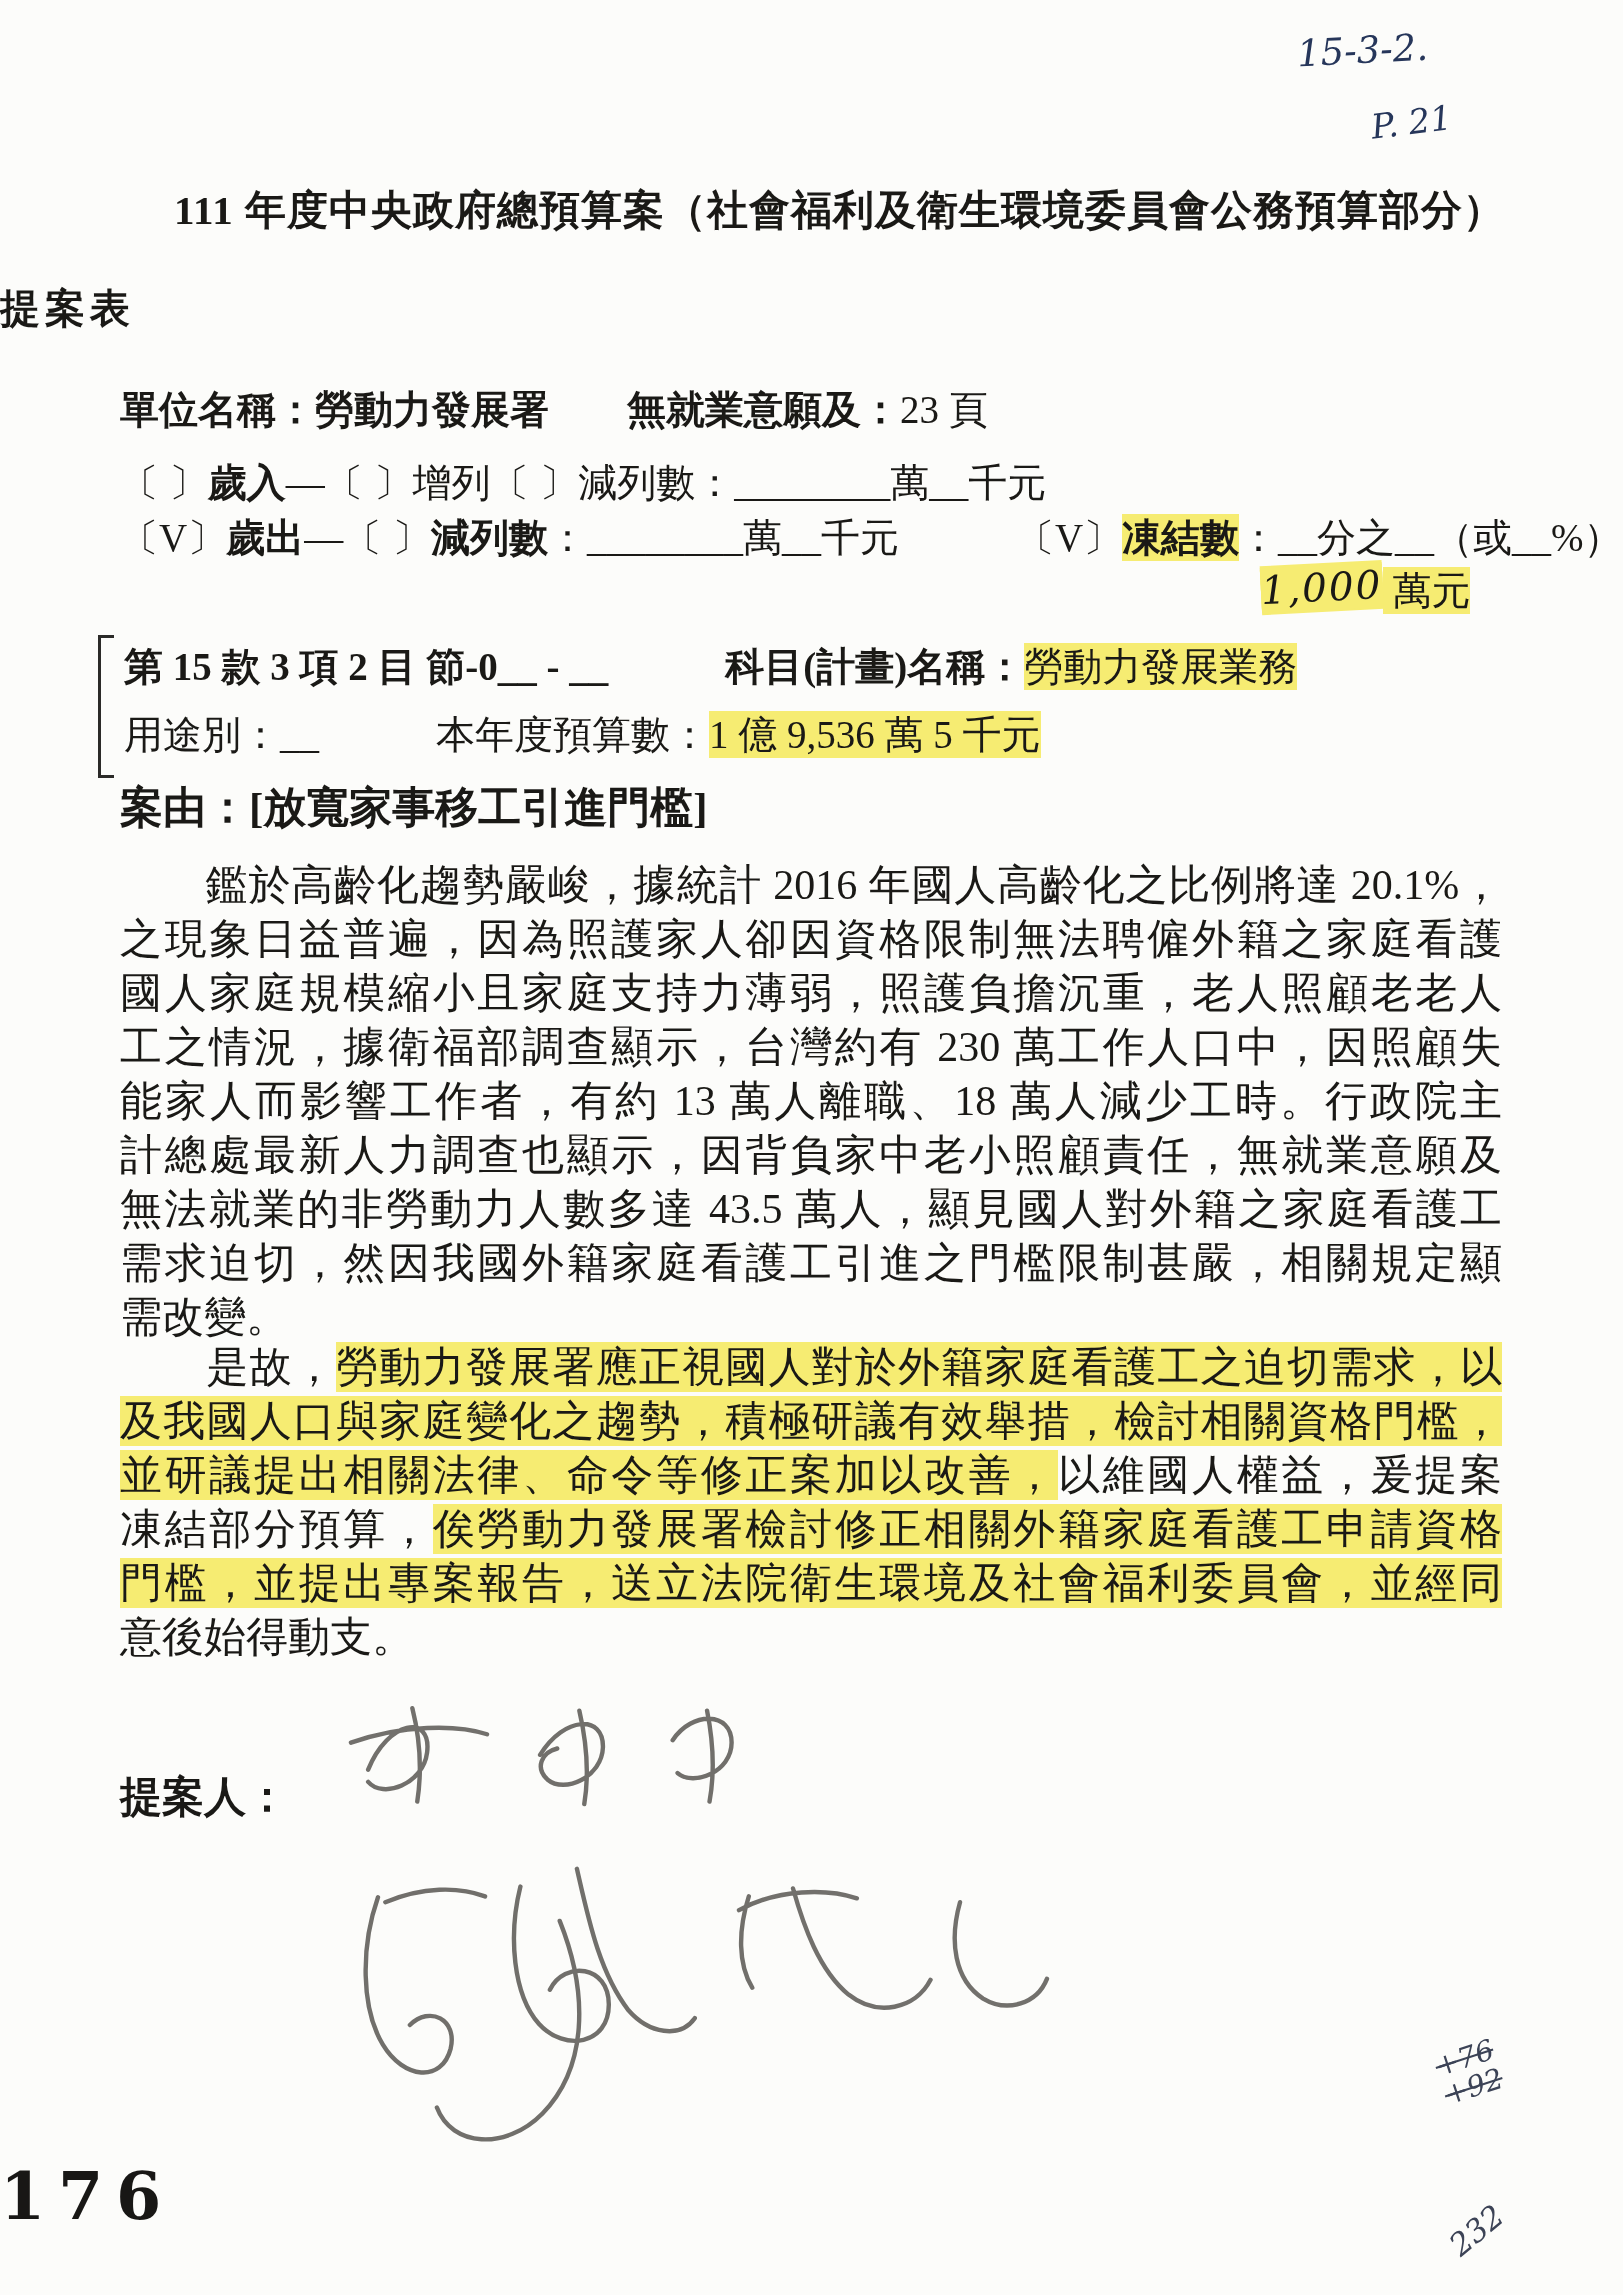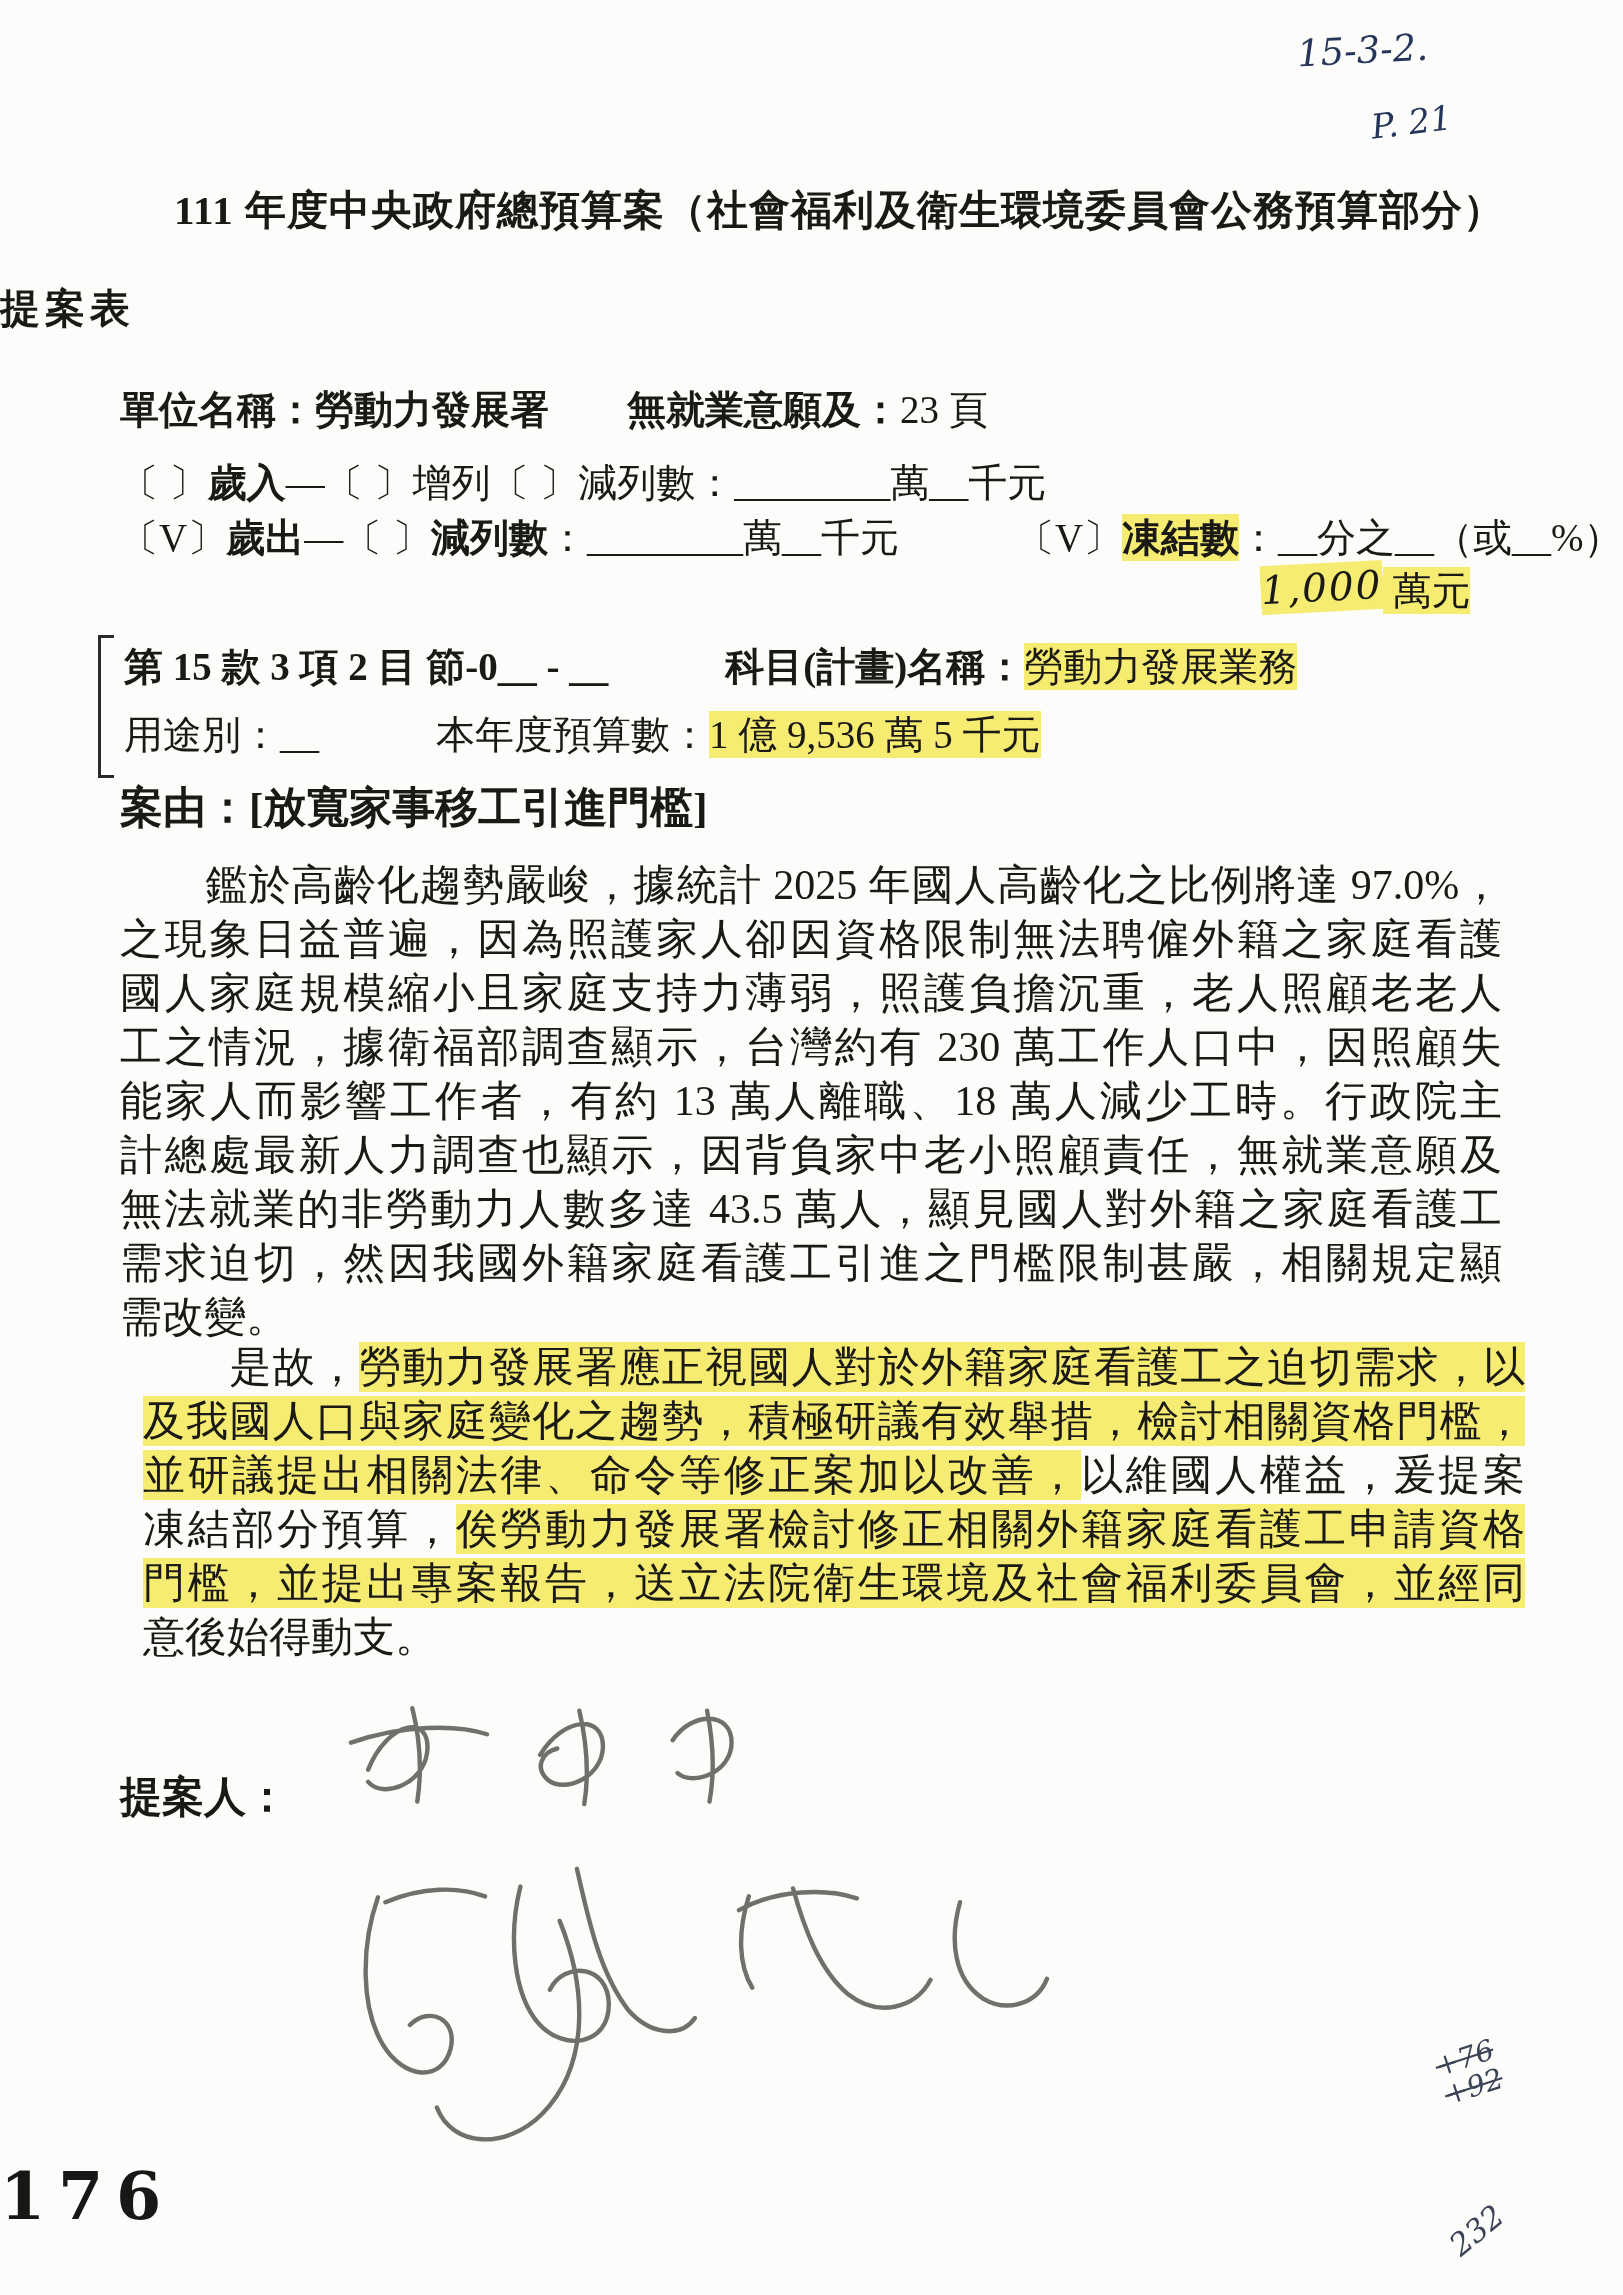--- a/index.html
+++ b/index.html
@@ -86,31 +86,31 @@
   <div class="abs formline" style="left:120px;top:511px;"><span>〔V〕</span><span class="b">歲出</span><span>—〔 〕</span><span class="b">減列數</span><span>：________萬__千元</span><span>　　　</span><span>〔V〕</span><span class="b hl">凍結數</span><span>：__分之__（或__%）</span></div>
   <div class="abs frozen" style="left:1261px;top:564px;"><span class="hl hw">1,000</span><span class="hl"> 萬元</span></div>
 
   <div class="abs bracket" style="left:98px;top:635px;"></div>
   <div class="abs formline" style="left:124px;top:640px;"><span class="b">第 15 款 3 項 2 目 節-0__ - __</span><span>　　　</span><span class="b">科目(計畫)名稱：</span><span class="hl">勞動力發展業務</span></div>
   <div class="abs formline" style="left:124px;top:708px;"><span>用途別：__</span><span>　　　</span><span>本年度預算數：</span><span class="hl">1 億 9,536 萬 5 千元</span></div>
 
   <div class="abs subject" style="left:120px;top:779px;"><span class="b">案由：</span><span class="b">[放寬家事移工引進門檻]</span></div>
 
   <div class="abs para" style="left:120px;top:858px;">
-      <div class="tline">　　鑑於高齡化趨勢嚴峻，據統計 2025 年國人高齡化之比例將達 97.0%，</div>
+      <div class="tline">　　鑑於高齡化趨勢嚴峻，據統計 2016 年國人高齡化之比例將達 20.1%，</div>
       <div class="tline">之現象日益普遍，因為照護家人卻因資格限制無法聘僱外籍之家庭看護</div>
       <div class="tline">國人家庭規模縮小且家庭支持力薄弱，照護負擔沉重，老人照顧老老人</div>
       <div class="tline">工之情況，據衛福部調查顯示，台灣約有 230 萬工作人口中，因照顧失</div>
       <div class="tline">能家人而影響工作者，有約 13 萬人離職、18 萬人減少工時。行政院主</div>
       <div class="tline">計總處最新人力調查也顯示，因背負家中老小照顧責任，無就業意願及</div>
       <div class="tline">無法就業的非勞動力人數多達 43.5 萬人，顯見國人對外籍之家庭看護工</div>
       <div class="tline">需求迫切，然因我國外籍家庭看護工引進之門檻限制甚嚴，相關規定顯</div>
       <div class="tline last">需改變。</div>
     </div>
-  <div class="abs para" style="left:120px;top:1340px;margin-left:23px;">
+  <div class="abs para" style="left:120px;top:1340px;">
       <div class="tline"><span>　　是故，</span><span class="hl">勞動力發展署應正視國人對於外籍家庭看護工之迫切需求，以</span></div>
       <div class="tline"><span class="hl">及我國人口與家庭變化之趨勢，</span><span class="hl">積極研議有效舉措，</span><span class="hl">檢討相關資格門檻，</span></div>
       <div class="tline"><span class="hl">並研議提出相關法律、命令等修正案加以改善，</span><span>以維國人權益，爰提案</span></div>
       <div class="tline"><span>凍結部分預算，</span><span class="hl">俟勞動力發展署檢討修正相關外籍家庭看護工申請資格</span></div>
       <div class="tline"><span class="hl">門檻，</span><span class="hl">並提出專案報告，</span><span class="hl">送立法院衛生環境及社會福利委員會，</span><span class="hl">並經同</span></div>
       <div class="tline last"><span>意後始得動支。</span></div>
     </div>
 
   <div class="abs proposer" style="left:120px;top:1769px;">提案人：</div>
 

